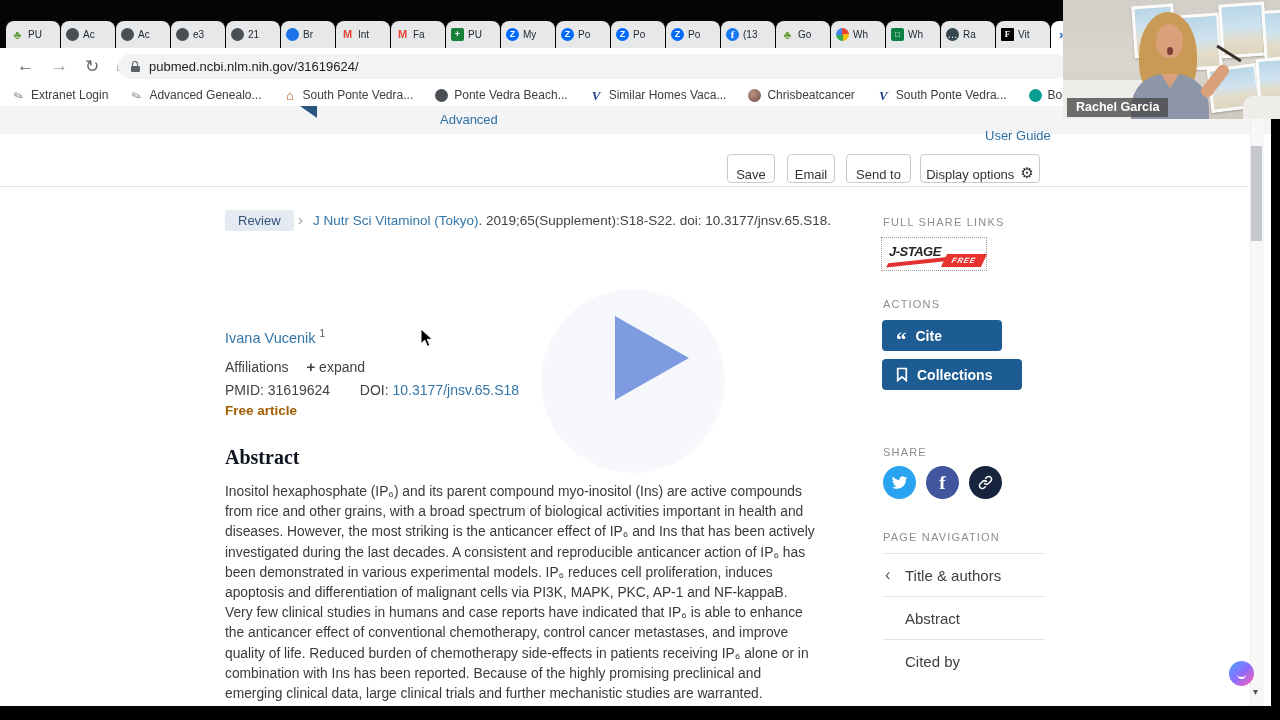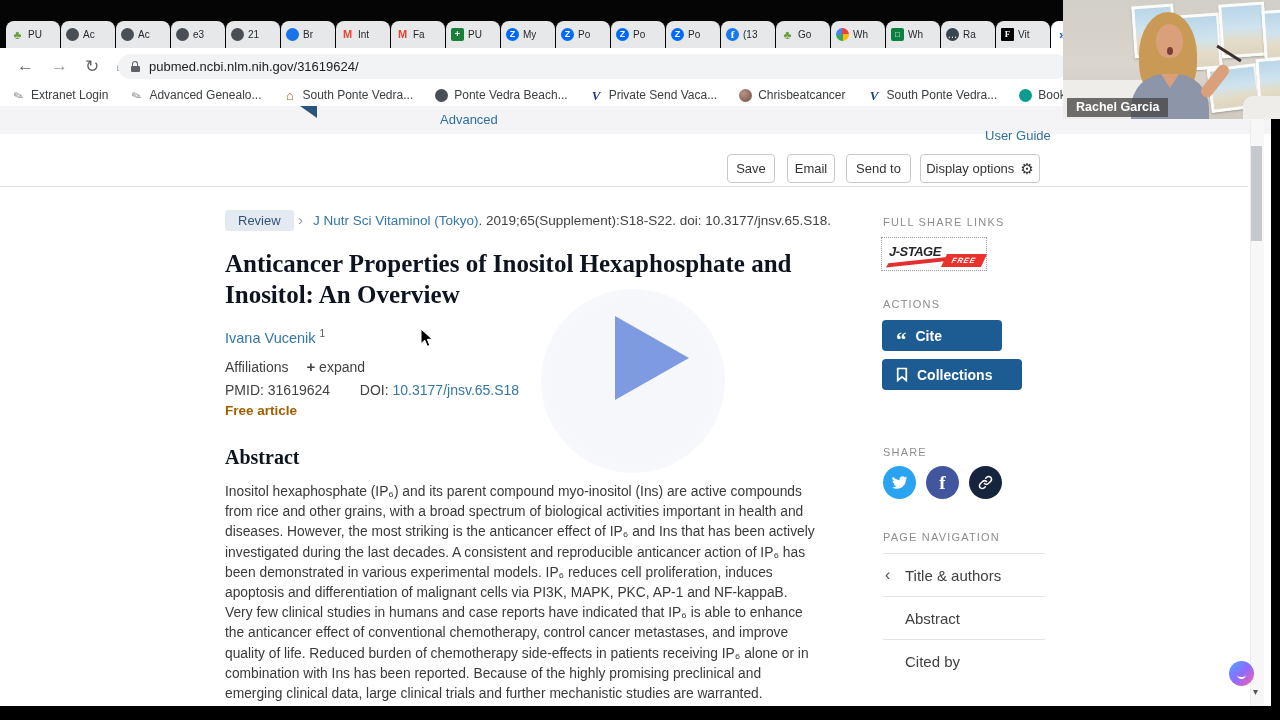--- a/index.html
+++ b/index.html
@@ -56,21 +56,21 @@
   .i-teal{background:#0a9d8f;color:#fff;font-size:8px;}
   .i-nglyph{color:#111;font-family:"Liberation Serif",serif;font-weight:bold;font-size:12px;}
   
   .pm-band{position:absolute;left:0;top:106px;width:1272px;height:28px;background:#f4f4f6;}
   .search-frag{position:absolute;left:300px;top:106px;width:0;height:0;
                border-top:12px solid #28567f;border-left:17px solid transparent;}
   .pm-link{position:absolute;font-size:13px;color:#2e6fa3;cursor:pointer;}
   .advanced{left:440px;top:112px;}
   .userguide{left:985px;top:128px;}
   .actionbtn{position:absolute;height:27px;background:#fff;border:1px solid #c9c9c9;border-radius:4px;
-             font-size:13px;color:#333;display:flex;align-items:center;justify-content:center;gap:6px;cursor:pointer;}
+             font-size:13px;color:#333;display:flex;align-items:flex-end;justify-content:center;gap:6px;cursor:pointer;}
   .divider{position:absolute;left:0;top:186px;width:1248px;height:1px;background:#e2e2e2;}
   
   .badge{position:absolute;left:225px;top:210px;background:#e4eaf2;color:#33527a;font-size:13px;
          padding:3px 13px;border-radius:3px;}
   .crumb-chev{position:absolute;left:298px;top:211px;color:#8f9aa5;font-size:15px;}
   .cite-line{position:absolute;left:313px;top:213px;font-size:13.5px;color:#424242;width:540px;}
   .jlink{color:#3476a8;cursor:pointer;}
   .title{position:absolute;left:225px;top:248px;width:600px;font-family:"Liberation Serif",serif;
          font-weight:bold;font-size:25px;line-height:31px;color:#0d1420;}
   .author{position:absolute;left:225px;top:328px;font-size:14.5px;color:#3476a8;cursor:pointer;}
@@ -352,21 +352,21 @@
       <div class="bm">
         <span class="bmico i-globe">
           <span></span>
         </span>
         <span class="lbl">Ponte Vedra Beach...</span>
       </div>
       <div class="bm">
         <span class="bmico i-vblue">
           <span>V</span>
         </span>
-        <span class="lbl">Private Send Vaca...</span>
+        <span class="lbl">Similar Homes Vaca...</span>
       </div>
       <div class="bm">
         <span class="bmico i-avatar">
           <span></span>
         </span>
         <span class="lbl">Chrisbeatcancer</span>
       </div>
       <div class="bm">
         <span class="bmico i-vblue">
           <span>V</span>
@@ -403,21 +403,20 @@
     </div>
   <div class="actionbtn" style="left:920px;top:154px;width:118px;">
     <span>Display options</span>
     <span style="font-size:15px;">⚙</span>
   </div>
   <div class="divider"></div>
 
   <span class="badge">Review</span>
   <span class="crumb-chev">›</span>
   <div class="cite-line"><span class="jlink">J Nutr Sci Vitaminol (Tokyo)</span><span>. 2019;65(Supplement):S18-S22. doi: 10.3177/jnsv.65.S18.</span></div>
-  <h1 class="title" style="margin:0;">Anticancer Properties of Inositol Hexaphosphate and Inositol: An Overview</h1>
   <div class="author"><span>Ivana Vucenik</span>&nbsp;<sup>1</sup></div>
   <div class="affil">
     <span>Affiliations</span>
     <span class="plus">+</span>
     <span>expand</span>
   </div>
   <div class="ids">
     <span>PMID:</span>
     <span>31619624</span>
     <span style="display:inline-block;width:22px;"></span>

